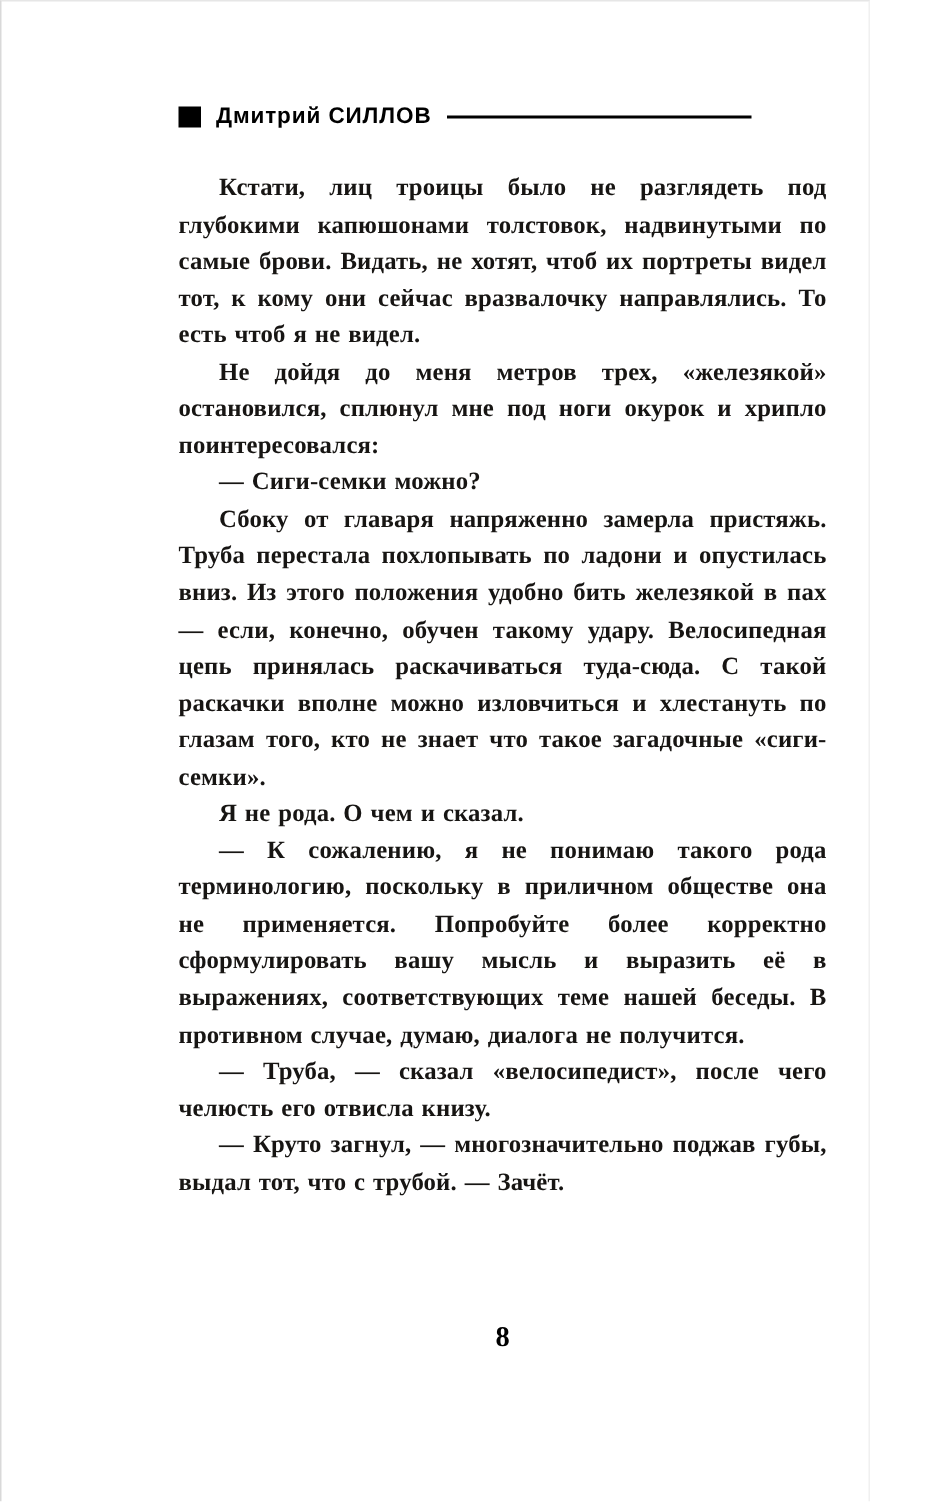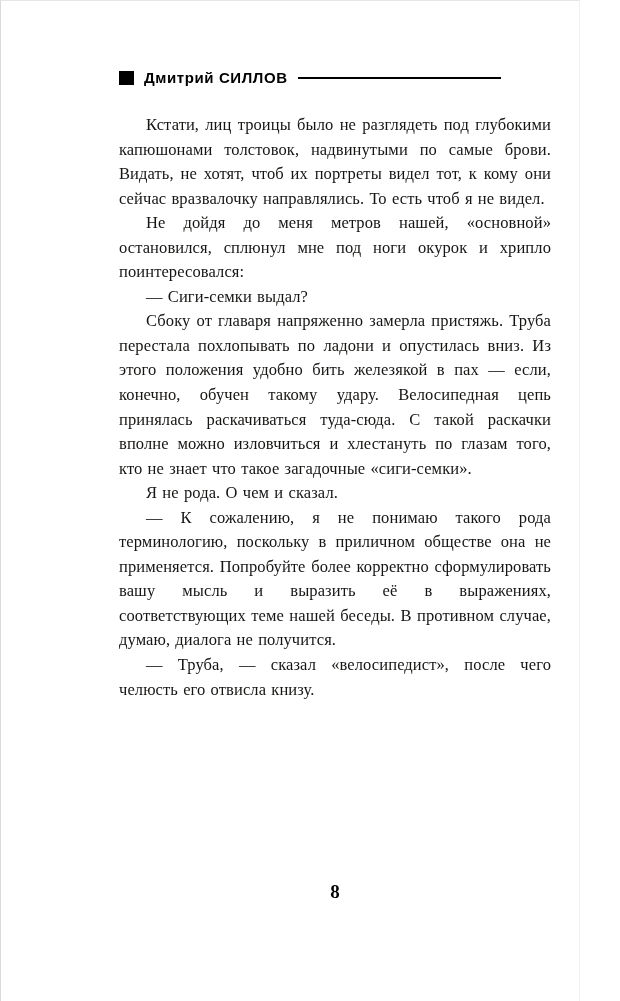--- a/index.html
+++ b/index.html
@@ -58,20 +58,21 @@
   }
   .text-block p {
     margin: 0;
     padding: 0;
     font-size: 16.5px;
     line-height: 24.55px;
     text-align: justify;
     text-indent: 27px;
     letter-spacing: 0.1px;
     word-spacing: 1px;
+    font-weight: bold;
   }
   
   .folio {
     position: absolute;
     top: 880px;
     left: 118px;
     width: 432px;
     text-align: center;
     font-weight: bold;
     font-size: 19px;
@@ -84,23 +85,24 @@
 <div class="page">
 
   <div class="running-head">
     <div class="head-marker"></div>
     <div class="head-author">Дмитрий СИЛЛОВ</div>
     <div class="head-rule"></div>
   </div>
 
   <div class="text-block">
     <p>Кстати, лиц троицы было не разглядеть под глубокими капюшонами толстовок, надвинутыми по самые брови. Видать, не хотят, чтоб их портреты видел тот, к кому они сейчас вразвалочку направлялись. То есть чтоб я не видел.</p>
-    <p>Не дойдя до меня метров нашей, «основной» остановился, сплюнул мне под ноги окурок и хрипло поинтересовался:</p>
-    <p>— Сиги-семки выдал?</p>
+    <p>Не дойдя до меня метров трех, «железякой» остановился, сплюнул мне под ноги окурок и хрипло поинтересовался:</p>
+    <p>— Сиги-семки можно?</p>
     <p>Сбоку от главаря напряженно замерла пристяжь. Труба перестала похлопывать по ладони и опустилась вниз. Из этого положения удобно бить железякой в пах — если, конечно, обучен такому удару. Велосипедная цепь принялась раскачиваться туда-сюда. С такой раскачки вполне можно изловчиться и хлестануть по глазам того, кто не знает что такое загадочные «сиги-семки».</p>
     <p>Я не рода. О чем и сказал.</p>
     <p>— К сожалению, я не понимаю такого рода терминологию, поскольку в приличном обществе она не применяется. Попробуйте более корректно сформулировать вашу мысль и выразить её в выражениях, соответствующих теме нашей беседы. В противном случае, думаю, диалога не получится.</p>
     <p>— Труба, — сказал «велосипедист», после чего челюсть его отвисла книзу.</p>
+    <p>— Круто загнул, — многозначительно поджав губы, выдал тот, что с трубой. — Зачёт.</p>
   </div>
 
   <div class="folio">8</div>
 
 </div>
 
 </body></html>

